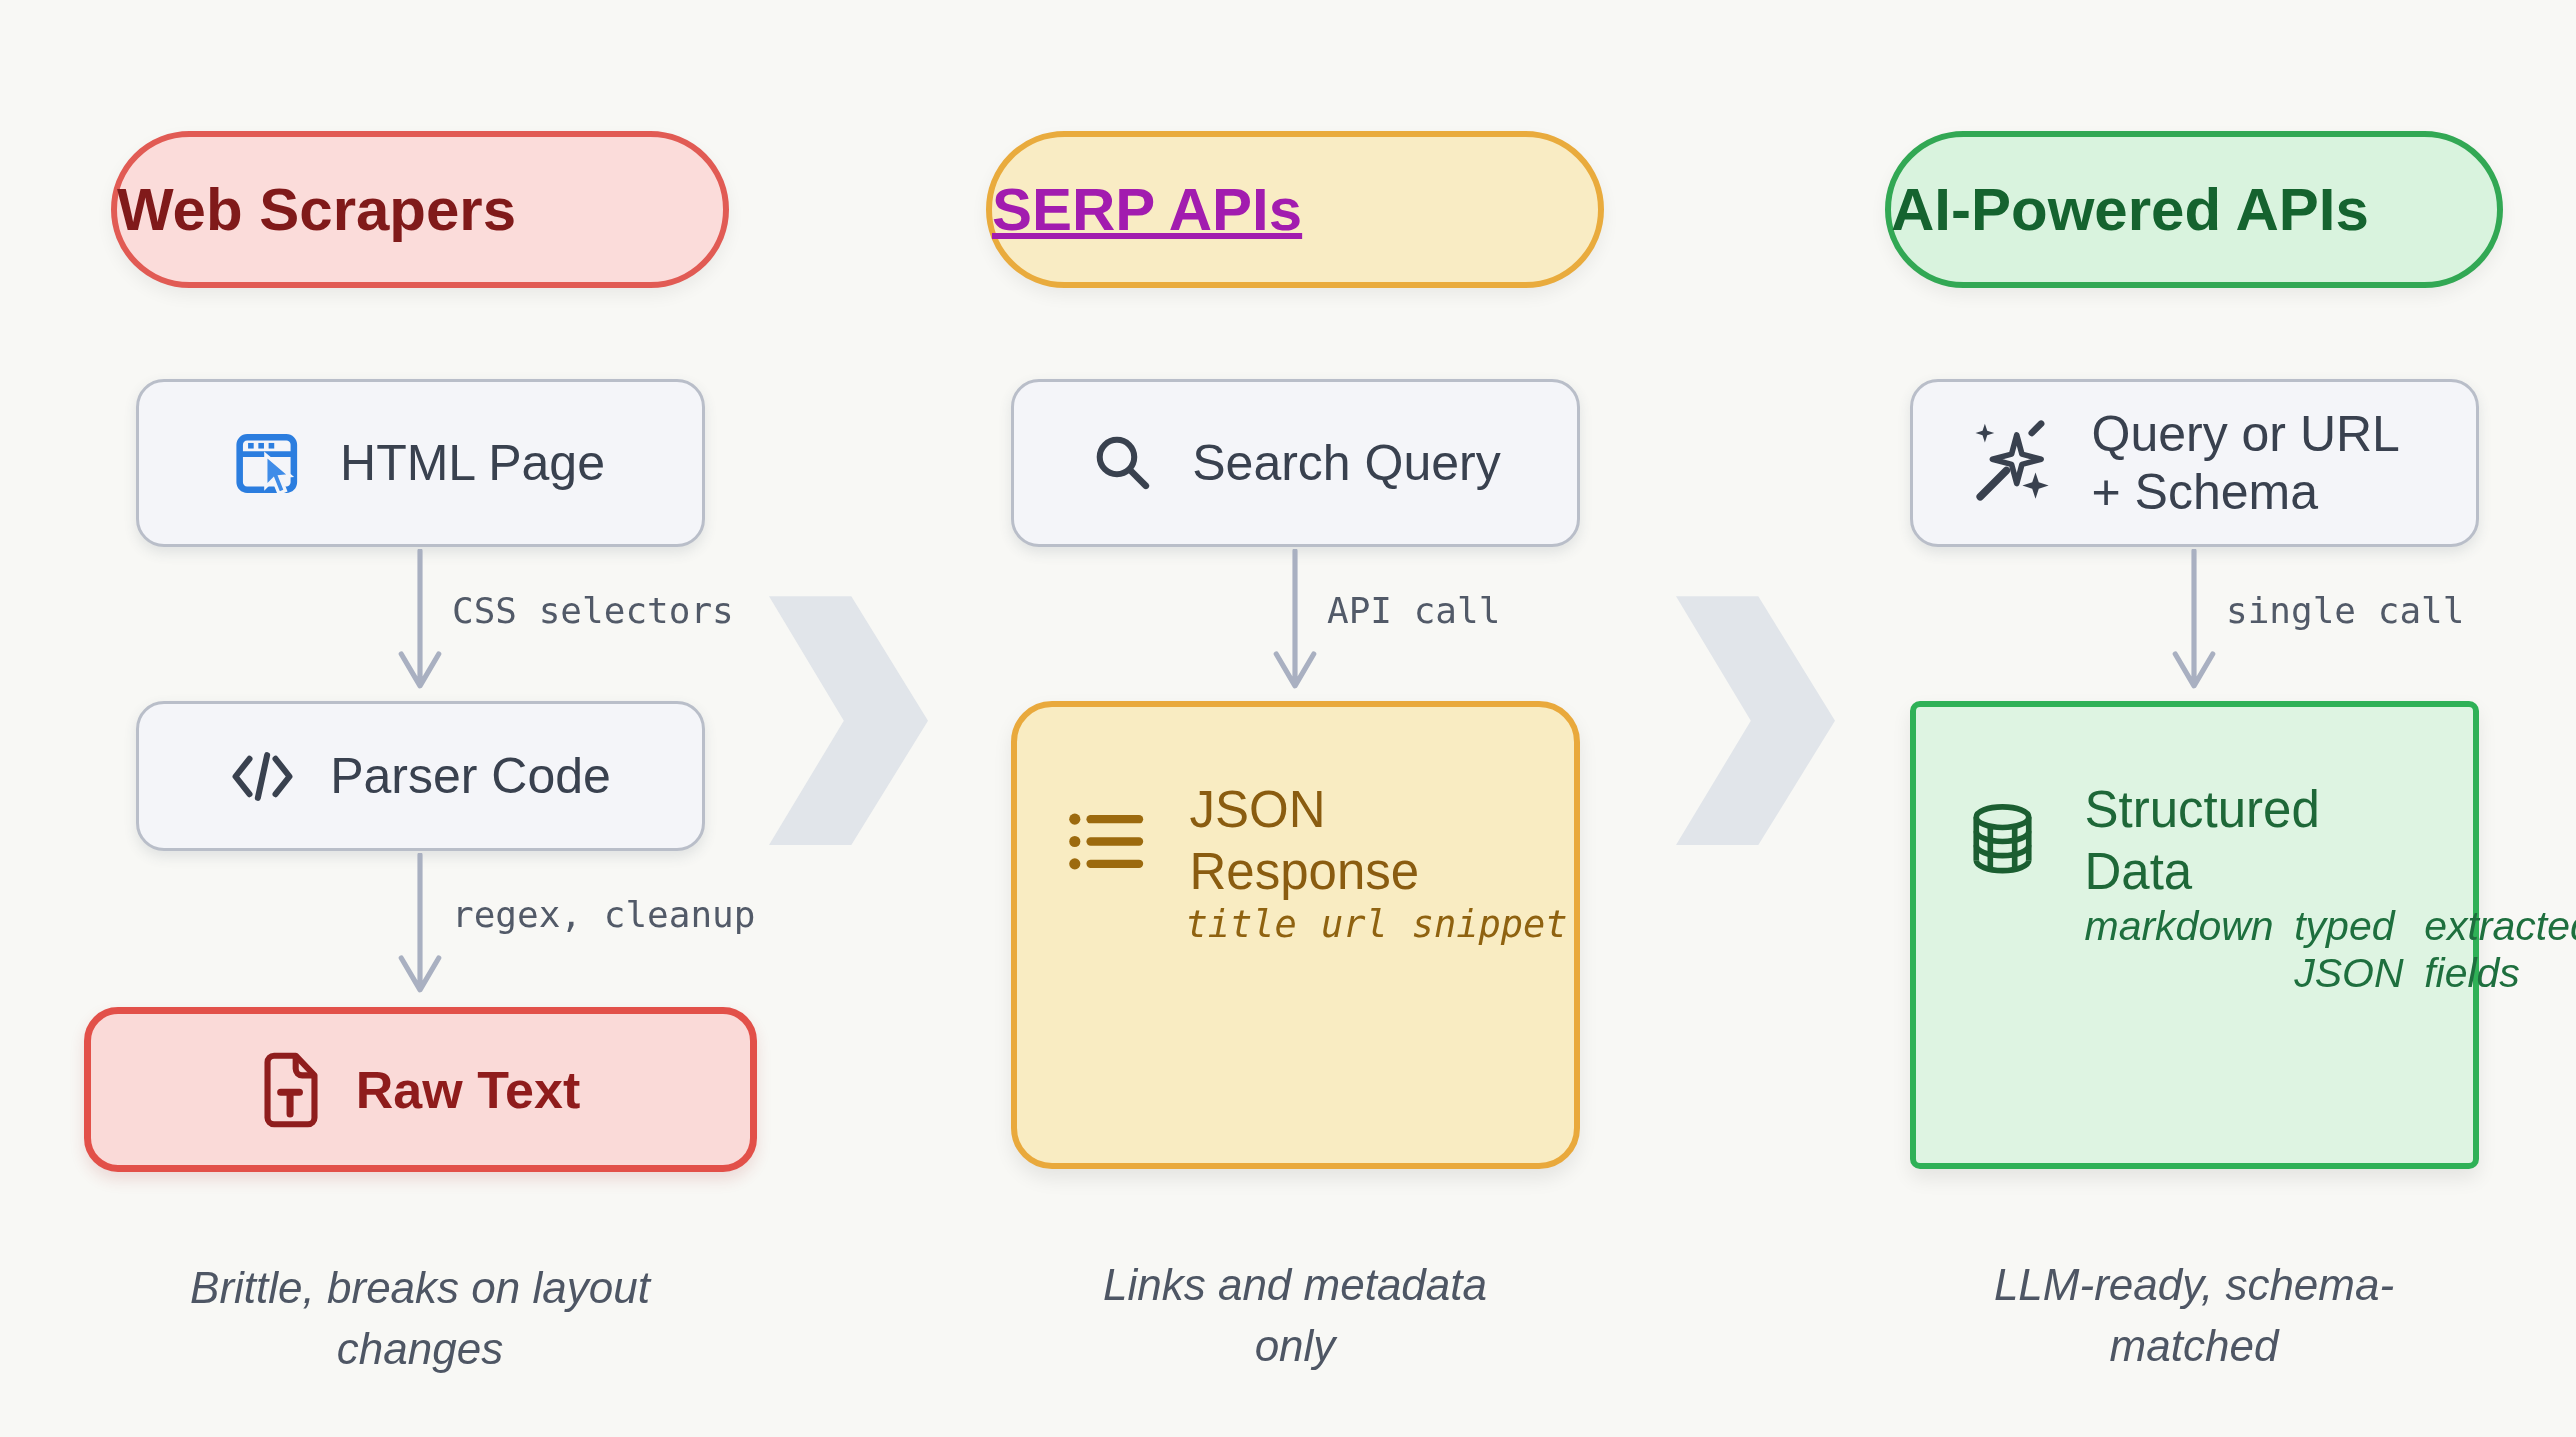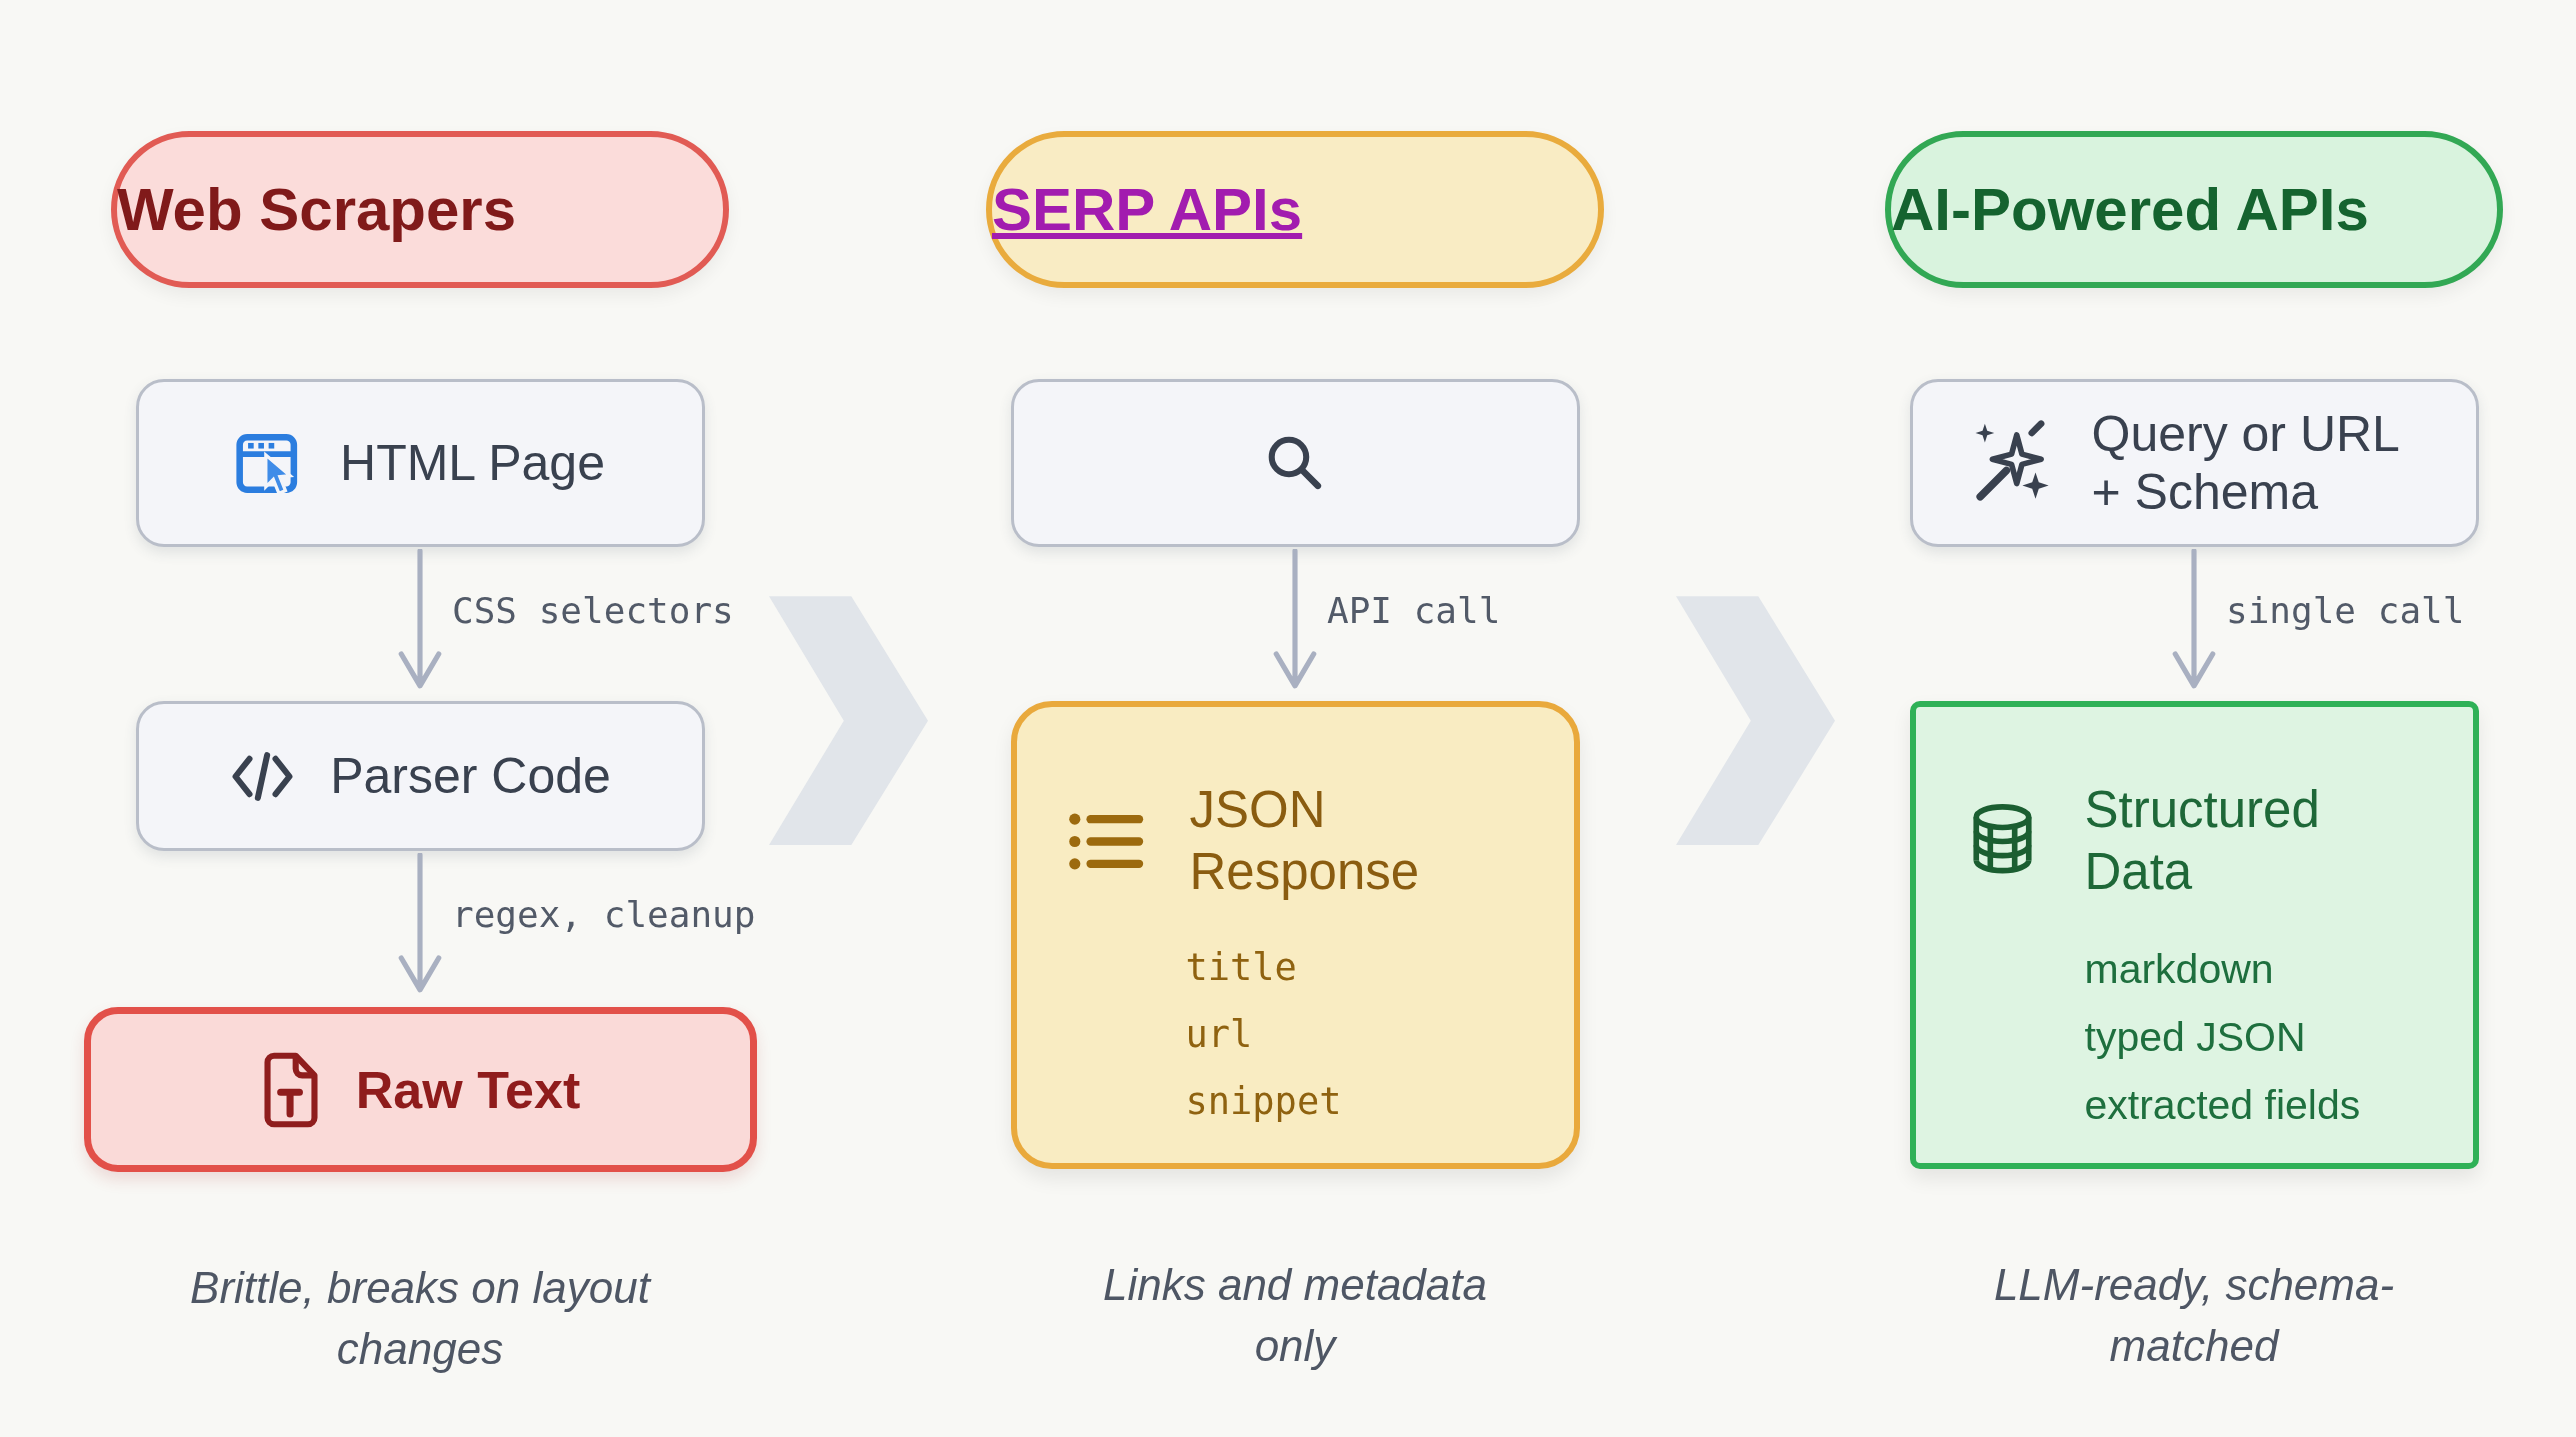--- a/index.html
+++ b/index.html
@@ -36,21 +36,21 @@
     box-shadow:0 7.5px 15px rgba(170,40,40,.14);}
 
   .bigbox{box-sizing:border-box;width:569px;height:468px;border-radius:41px;border:6.6px solid;padding:72px 49px;
     display:flex;flex-direction:column;box-shadow:0 9.4px 19px rgba(0,0,0,.08);}
   .bigbox-amber{background:#f9ecc2;border-color:#e9a93c;}
   .bigbox-green{background:#def4e2;border-color:#2fb157;border-radius:10px;}
   .bighead{display:flex;align-items:center;gap:45px;}
   .bigtitle{font-size:51px;line-height:1.22;font-weight:500;width:309px;}
   .t-amber{color:#8a5c10;}
   .t-green{color:#1e6838;}
-  .bigitems{display:flex;flex-direction:column;margin-left:120px;margin-top:43px;}
+  .bigitems{display:flex;flex-direction:row;margin-left:120px;font-style:italic;}
   .items-amber{gap:24px;font-family:"DejaVu Sans Mono",monospace;font-size:37px;color:#8f6210;}
   .items-green{gap:20.6px;font-size:41px;color:#1e6f3e;}
 
   .caption{margin:86px 0 0;font-style:italic;font-size:44px;line-height:1.38;color:#4e5664;text-align:center;}
   .cap1{max-width:524px;}.cap2{max-width:403px;}.cap3{max-width:562px;}
 
   .chevron{position:absolute;top:596px;}
   .chev1{left:769px;}.chev2{left:1676px;}
 </style>
 </head>
@@ -116,20 +116,21 @@
 <section class="col col2">
   <div class="pill pill-amber">
     <span>SERP APIs</span>
   </div>
 
   <div class="iobox h-input">
     <svg width="69" height="69" viewBox="0 0 74 74">
       <circle cx="30" cy="30" r="18.5" fill="none" stroke="#39414f" stroke-width="6.5"></circle>
       <line x1="44" y1="44" x2="61" y2="61" stroke="#39414f" stroke-width="7" stroke-linecap="round"></line>
     </svg>
+    <span>Search Query</span>
   </div>
 
   <div class="arrowzone az1">
     <svg class="varrow" width="60" height="150" viewBox="0 0 64 160">
       <path d="M32 2 V144 M12 112 L32 146 L52 112" fill="none" stroke="#a9b0c1" stroke-width="5.5" stroke-linecap="round" stroke-linejoin="round"></path>
     </svg>
     <span class="alabel">API call</span>
   </div>
 
   <div class="bigbox bigbox-amber">

